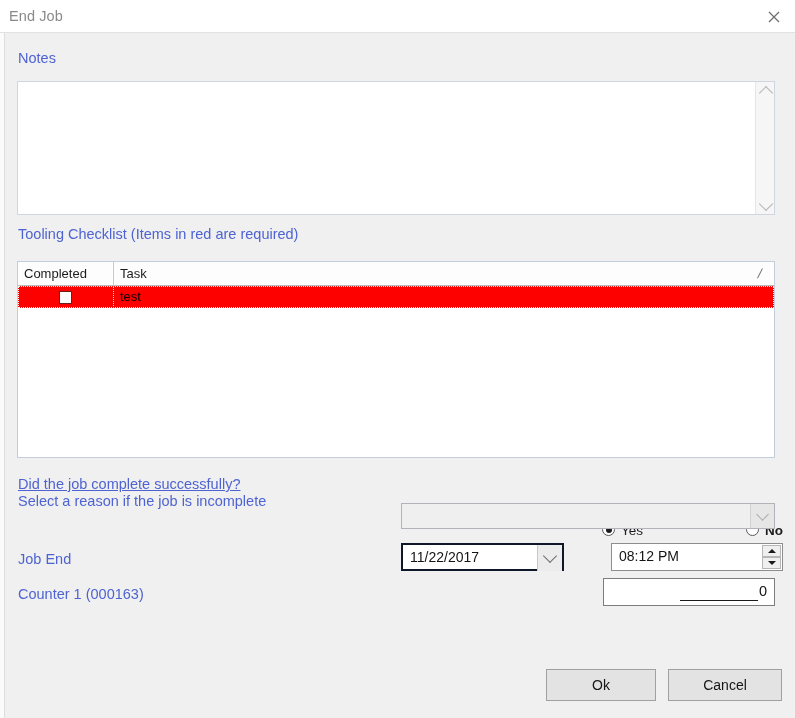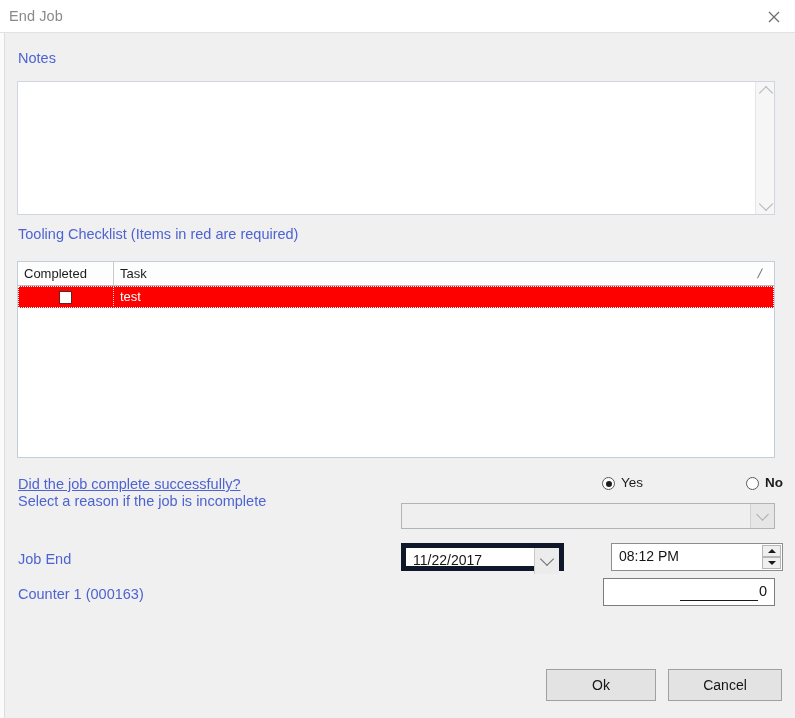--- a/index.html
+++ b/index.html
@@ -204,43 +204,44 @@
     box-sizing: border-box;
     cursor: default;
   }
   .row-cell-task {
     position: absolute;
     left: 96px; top: 0;
     width: 660px; height: 22px;
     line-height: 22px;
     padding-left: 6px;
     font-size: 13px;
-    color: #ffffff;
+    color: #000000;
     box-sizing: border-box;
     white-space: nowrap;
     overflow: hidden;
   }
 
   
   .lbl-success  { left: 18px; top: 476px; text-decoration: underline; }
   .lbl-reason   { left: 18px; top: 493px; }
   .lbl-jobend   { left: 18px; top: 551px; }
   .lbl-counter  { left: 18px; top: 586px; }
 
   .radio-group {
     position: absolute;
     top: 475px;
     height: 20px;
   }
   .radio-group.yes { left: 602px; }
   .radio-group.no  { left: 746px; font-weight: bold; }
   .radio-wrap {
     display: flex;
-    align-items: flex-end;
+    align-items: flex-start;
     cursor: default;
+    margin-top: 48px;
   }
   .radio-outer {
     width: 13px;
     height: 13px;
     border-radius: 50%;
     border: 1px solid #5a5a5a;
     background: #ffffff;
     box-sizing: border-box;
     display: flex;
     align-items: center;
@@ -291,21 +292,21 @@
   }
 
   
   .date-box {
     position: absolute;
     left: 401px;
     top: 543px;
     width: 163px;
     height: 28px;
     background: #ffffff;
-    border: 5px solid #0f172a;
+    border: 2px solid #0f172a;
     box-sizing: border-box;
   }
   .date-value {
     position: absolute;
     left: 7px;
     top: 4px;
     font-size: 14px;
     color: #141414;
     white-space: nowrap;
   }

